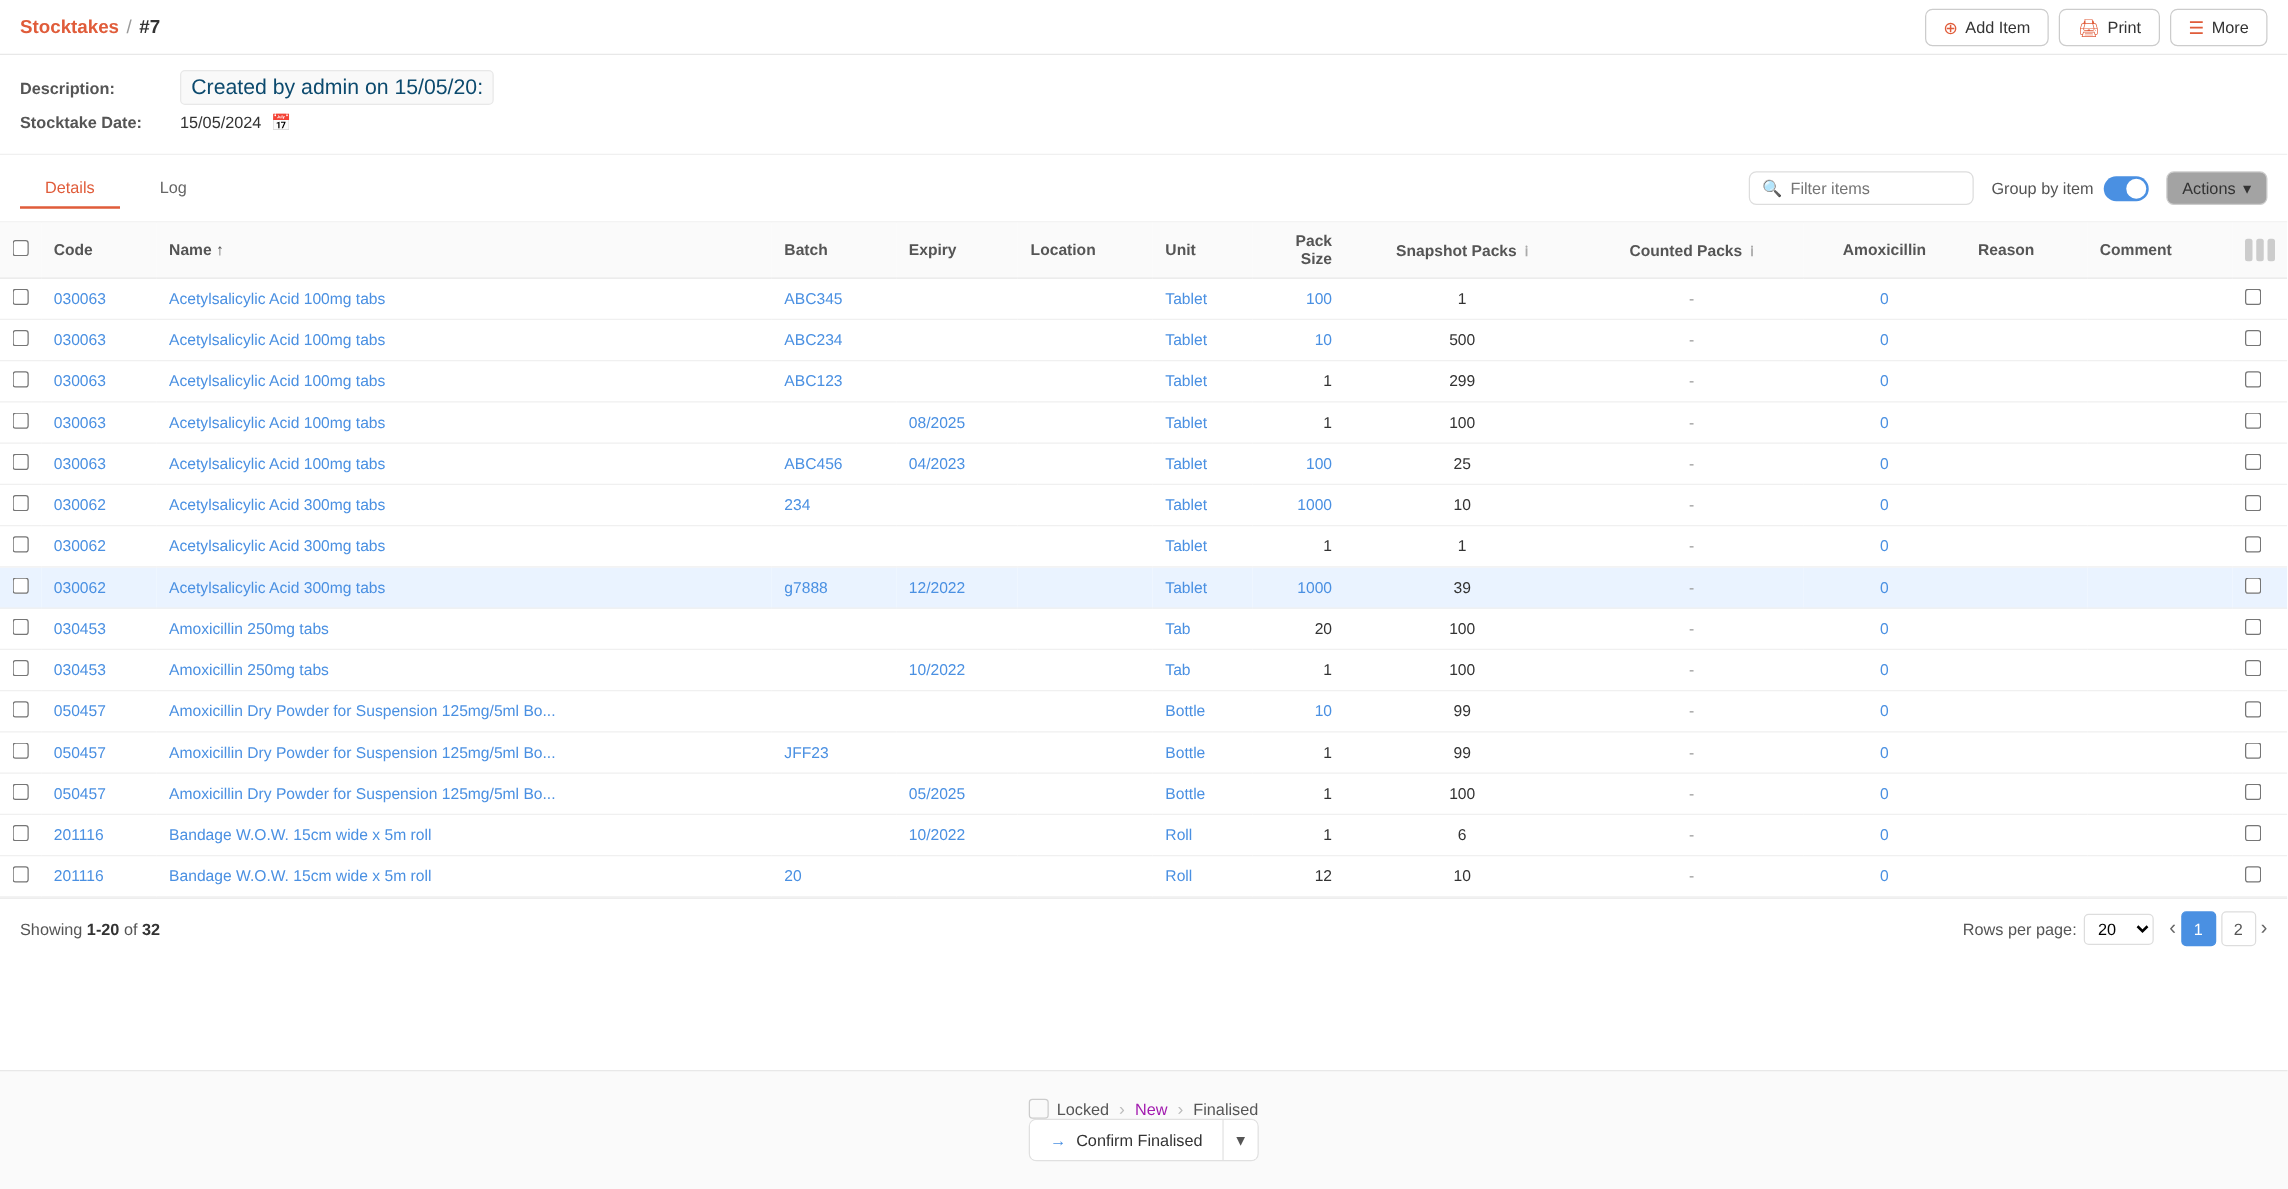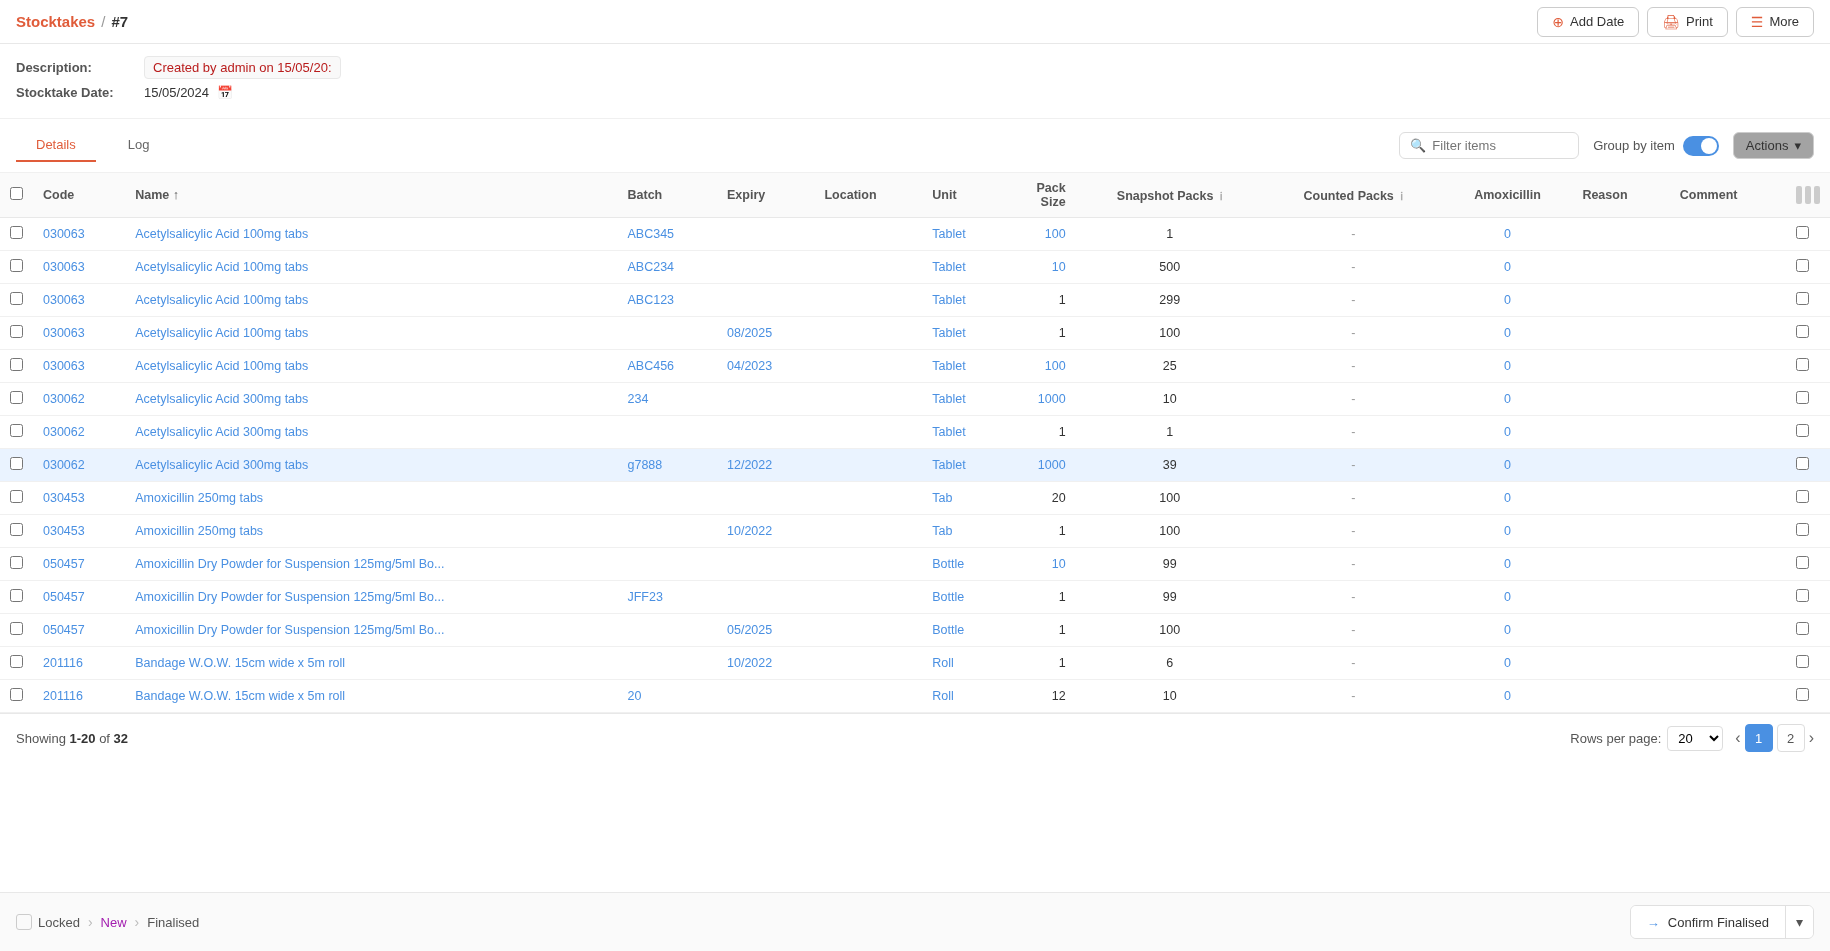--- a/index.html
+++ b/index.html
@@ -18,21 +18,21 @@
       display: flex; align-items: center; gap: 6px;
       padding: 6px 14px; border: 1.5px solid #ccc; border-radius: 6px;
       background: #fff; cursor: pointer; font-size: 13px; color: #333;
     }
     .btn-outline .icon { font-size: 14px; }
 
     
     .meta-section { padding: 12px 16px; border-bottom: 1px solid #f0f0f0; }
     .meta-row { display: flex; align-items: center; gap: 8px; margin-bottom: 6px; }
     .meta-label { font-weight: 600; min-width: 120px; color: #555; }
-    .meta-value { color: #b91c1c; background: #f9f9f9; padding: 3px 8px; border-radius: 4px; border: 1px solid #e8e8e8; font-size: 13px; }
+    .meta-value { color: #0c4a6e; background: #f9f9f9; padding: 3px 8px; border-radius: 4px; border: 1px solid #e8e8e8; font-size: 17px; }
     .meta-value-plain { color: #333; font-size: 13px; }
     .cal-icon { color: #999; cursor: pointer; }
 
     
     .toolbar {
       display: flex; align-items: center; justify-content: space-between;
       padding: 10px 16px; border-bottom: 1px solid #f0f0f0;
     }
     .tabs { display: flex; gap: 12px; }
     .tab {
@@ -98,22 +98,22 @@
     .page-btn {
       width: 28px; height: 28px; display: flex; align-items: center; justify-content: center;
       border: 1px solid #ddd; border-radius: 4px; cursor: pointer; font-size: 13px; background: #fff;
     }
     .page-btn.active { background: #4a90e2; color: #fff; border-color: #4a90e2; }
     .page-arrow { background: none; border: none; font-size: 16px; cursor: pointer; color: #666; }
 
     
     .status-bar {
       display: flex; align-items: center; justify-content: space-between;
-      padding: 12px 16px; border-top: 1px solid #e8e8e8; background: #fafafa;
-      position: fixed; bottom: 0; left: 0; right: 0;
+      padding: 22px 16px; border-top: 1px solid #e8e8e8; background: #fafafa;
+      position: fixed; bottom: 0; left: 0; right: 0; flex-direction: column;
     }
     .status-steps { display: flex; align-items: center; gap: 8px; }
     .step-item { display: flex; align-items: center; gap: 6px; }
     .step-checkbox { width: 16px; height: 16px; border: 1.5px solid #ccc; border-radius: 3px; cursor: pointer; }
     .step-label { font-size: 13px; color: #555; }
     .step-sep { color: #bbb; font-size: 14px; }
     .step-active { font-weight: 400; color: #a21caf; }
     .confirm-btn-split { display: flex; align-items: stretch; border: 1.5px solid #e0e0e0; border-radius: 6px; overflow: hidden; }
     .confirm-main {
       display: flex; align-items: center; gap: 8px;
@@ -142,21 +142,21 @@
 
 <div class="top-bar">
   <div class="breadcrumb">
     <span style="color:#e05c3a;cursor:pointer;">Stocktakes</span>
     <span class="sep">/</span>
     <span>#7</span>
   </div>
   <div class="top-actions">
     <button class="btn-outline">
       <span class="icon icon-box">⊕</span>
-      <span>Add Date</span>
+      <span>Add Item</span>
     </button>
     <button class="btn-outline">
       <span class="icon icon-print">🖨</span>
       <span>Print</span>
     </button>
     <button class="btn-outline">
       <span class="icon icon-more">☰</span>
       <span>More</span>
     </button>
   </div>

